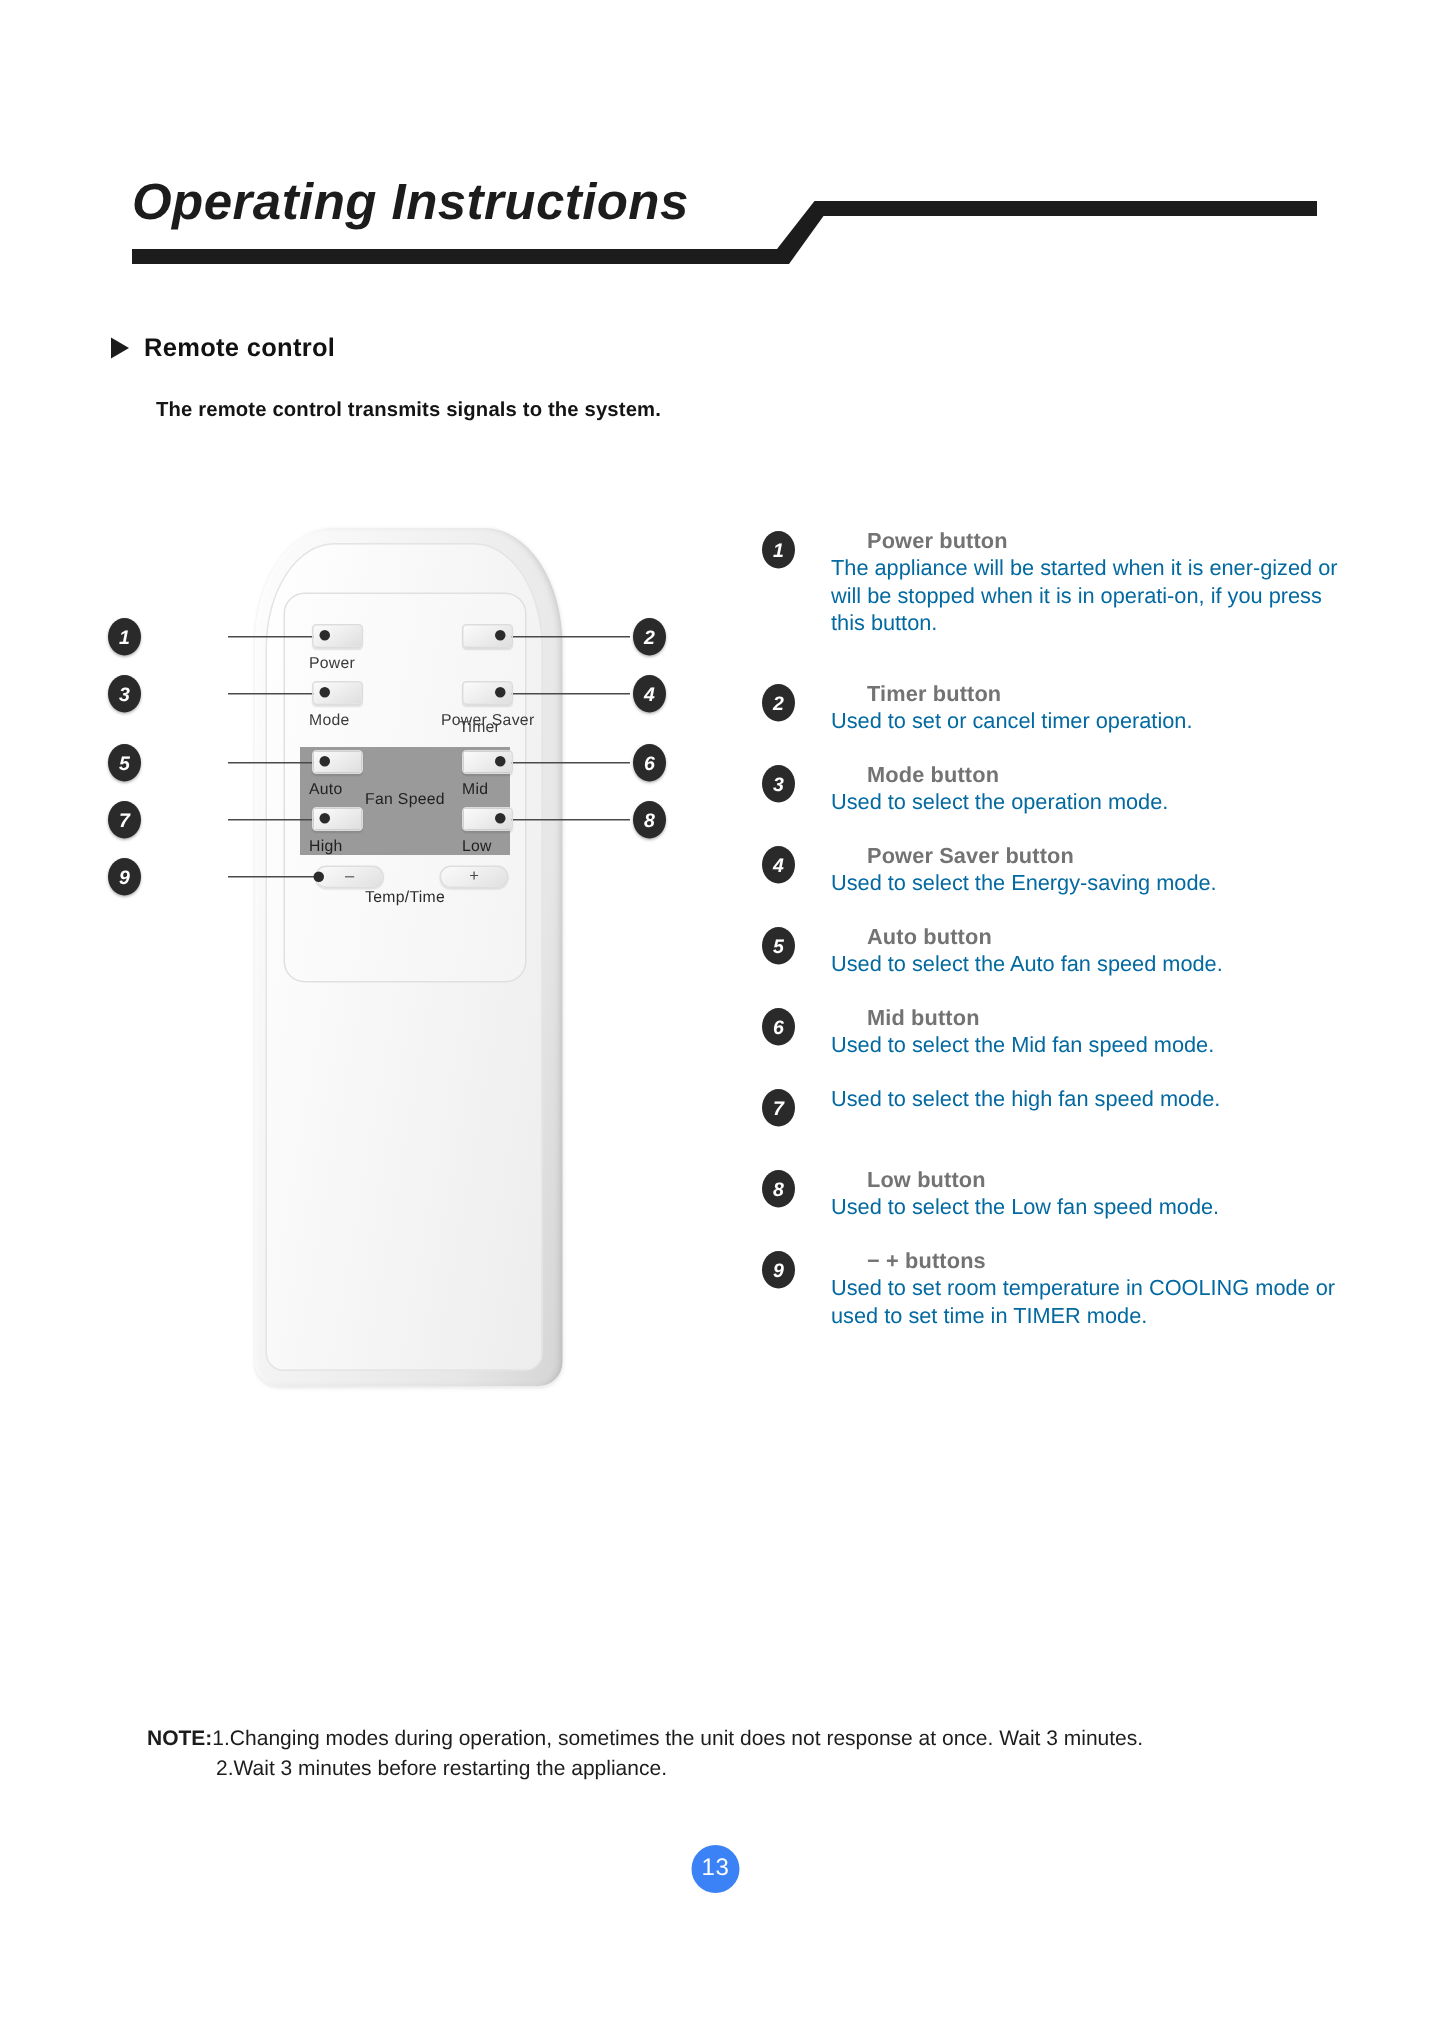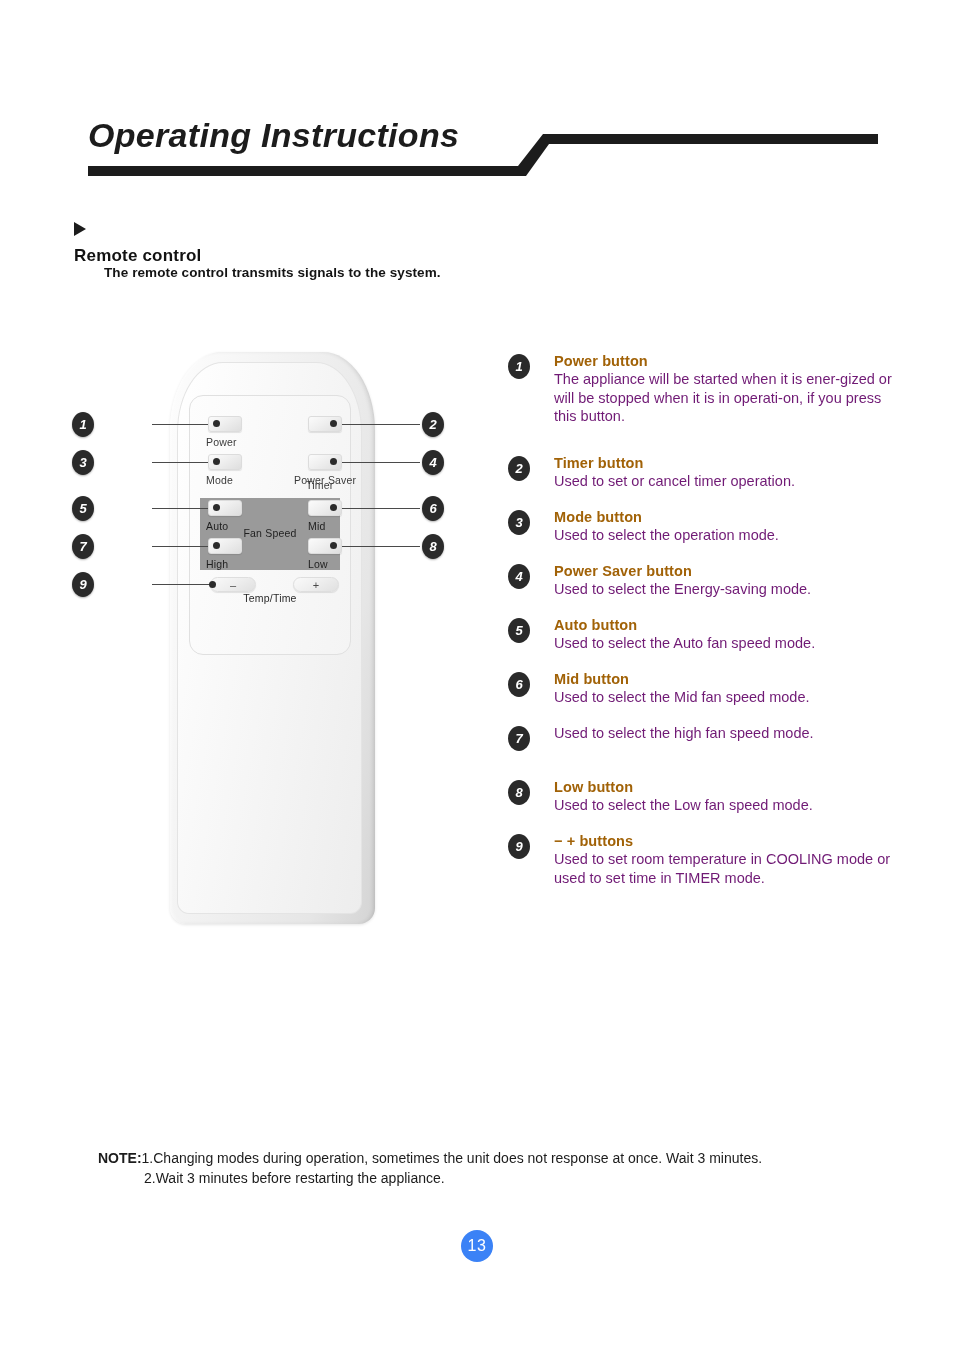--- a/index.html
+++ b/index.html
@@ -47,23 +47,22 @@
     width: 790px;
     height: 62px;
   }
 
   
   #section-heading {
     position: absolute;
     left: 74px;
     top: 222px;
     display: flex;
-    align-items: flex-start;
+    align-items: center;
     gap: 10px;
-    flex-direction: column;
   }
   .tri-bullet {
     width: 0;
     height: 0;
     border-top: 7px solid transparent;
     border-bottom: 7px solid transparent;
     border-left: 12px solid #1c1c1c;
   }
   #section-heading-label {
     font-size: 17px;
@@ -267,27 +266,28 @@
   }
   .legend-text {
     position: absolute;
     left: 46px;
     top: 0;
     width: 350px;
   }
   .legend-title {
     font-size: 14.5px;
     font-weight: bold;
-    color: #a16207;
+    color: #737373;
     line-height: 18px;
     letter-spacing: .1px;
+    margin-left: 24px;
   }
   .legend-desc {
     font-size: 14.5px;
-    color: #701a75;
+    color: #0369a1;
     line-height: 18.5px;
     letter-spacing: 0;
   }
 
   
   #note-block {
     position: absolute;
     left: 98px;
     top: 1148px;
     width: 790px;

